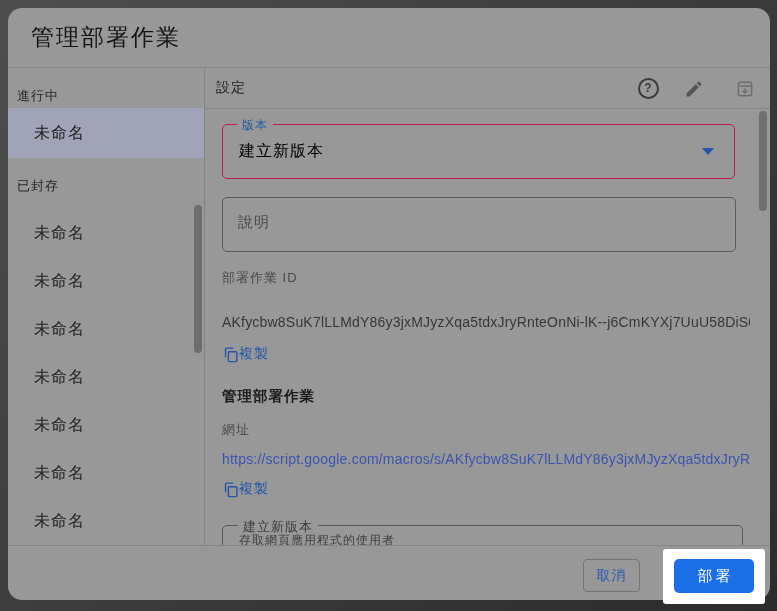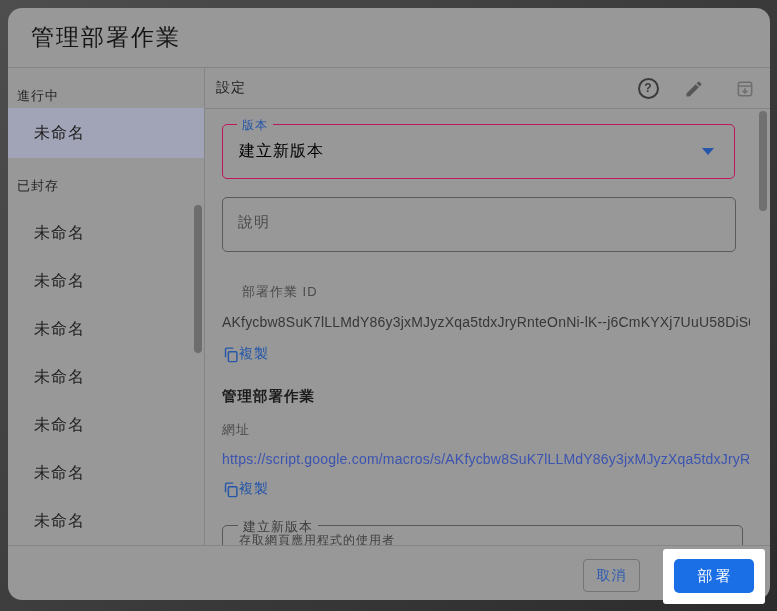--- a/index.html
+++ b/index.html
@@ -140,21 +140,21 @@
     <div class="version-box">
       <div class="version-label">版本</div>
       <div class="version-value">建立新版本</div>
       <div class="dd-arrow"></div>
     </div>
 
     <div class="desc-box">
       <span>說明</span>
     </div>
 
-    <div class="field-label" style="top:275px;margin-left:20px;">部署作業 ID</div>
+    <div class="field-label" style="top:261px;">部署作業 ID</div>
     <div class="mono-val" style="top:306px;">AKfycbw8SuK7lLLMdY86y3jxMJyzXqa5tdxJryRnteOnNi-lK--j6CmKYXj7UuU58DiS0NS…</div>
     <div class="copy-btn" style="top:337px;">
       <svg width="17" height="17" viewBox="0 0 24 24" fill="none" stroke="#2456a9" stroke-width="2">
         <rect x="9" y="8" width="12" height="14" rx="1.5"></rect>
         <path d="M5 16V4.5A1.5 1.5 0 0 1 6.5 3H16"></path>
       </svg>
       <span>複製</span>
     </div>
 
     <div class="section-heading" style="top:379px;">管理部署作業</div>

